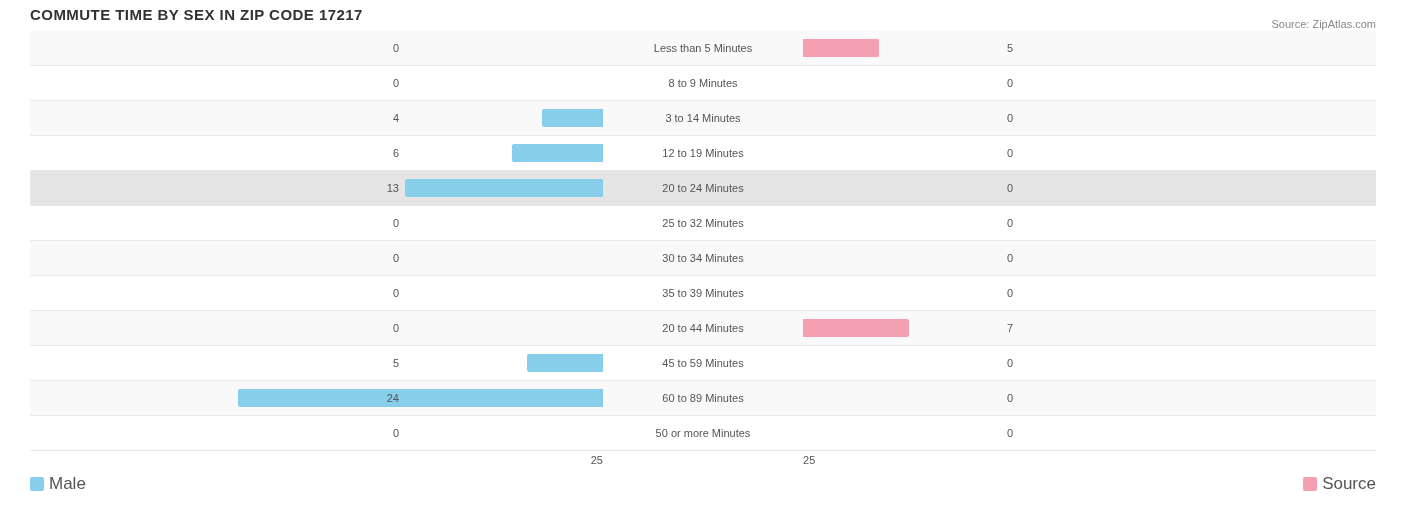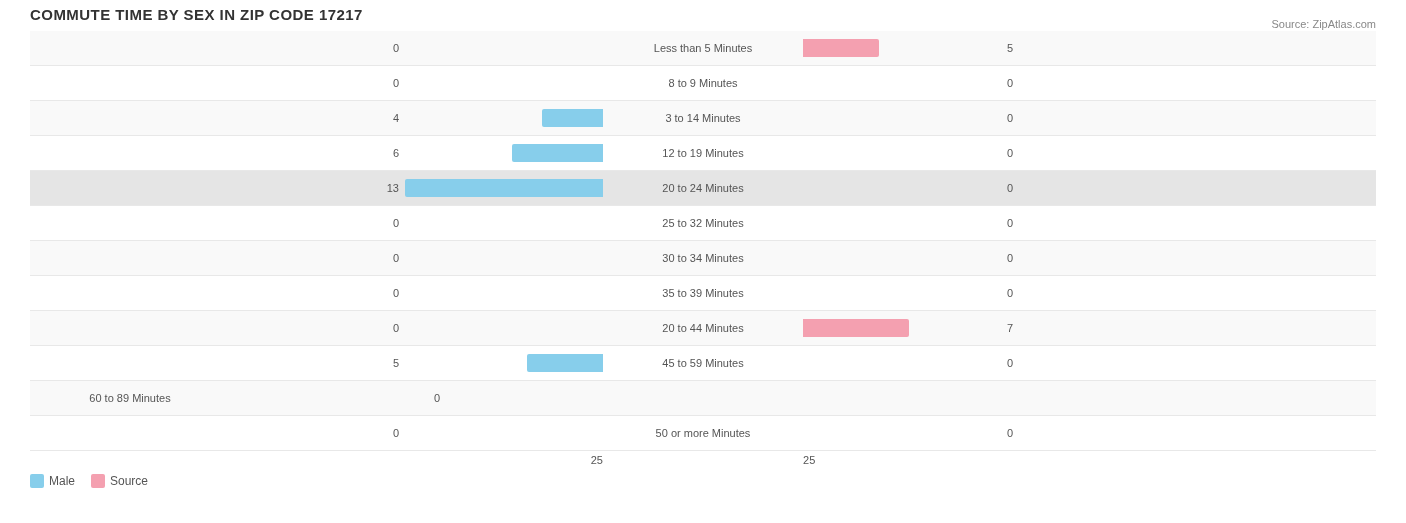--- a/index.html
+++ b/index.html
@@ -132,24 +132,24 @@
     }
     .axis-label-cell {
       width: 200px;
     }
     .axis-val {
       font-size: 11px;
       color: #555;
     }
     .legend {
       display: flex;
-      justify-content: flex-start;
+      justify-content: space-between;
       gap: 16px;
       margin-top: 4px;
-      font-size: 12px;
+      font-size: 17px;
       color: #555;
     }
     .legend-item {
       display: flex;
       align-items: center;
       gap: 5px;
     }
     .legend-box {
       width: 14px;
       height: 14px;
@@ -259,20 +259,24 @@
         <div class="left-section">
           <div class="bar-male" style="width: 76px;"></div>
           <span class="val-male">5</span>
         </div>
         <div class="label-cell">45 to 59 Minutes</div>
         <div class="right-section">
           <span class="val-female">0</span>
         </div>
       </div>
       <div class="row" style="background: rgb(249, 249, 249);">
+        <div class="left-section">
+          <div class="bar-male" style="width: 364.8px;"></div>
+          <span class="val-male">24</span>
+        </div>
         <div class="label-cell">60 to 89 Minutes</div>
         <div class="right-section">
           <span class="val-female">0</span>
         </div>
       </div>
       <div class="row" style="background: rgb(255, 255, 255);">
         <div class="left-section">
           <span class="val-male">0</span>
         </div>
         <div class="label-cell">50 or more Minutes</div>

